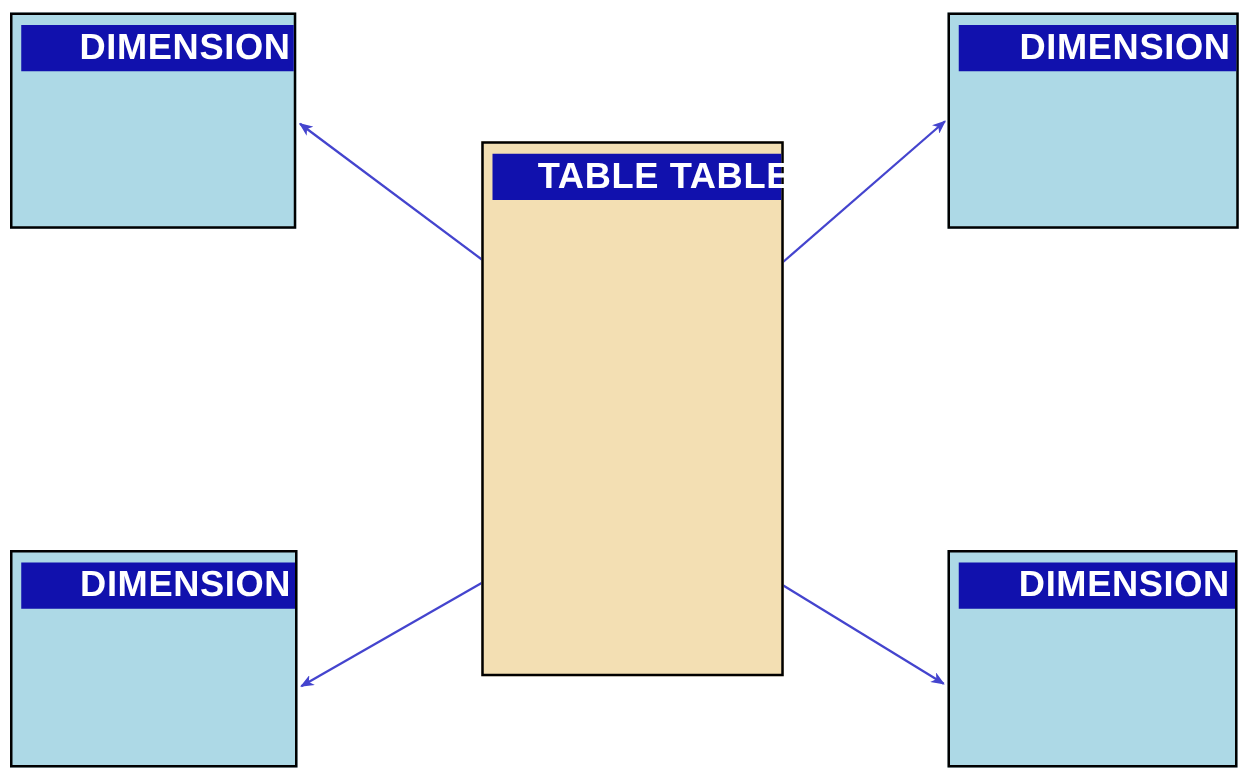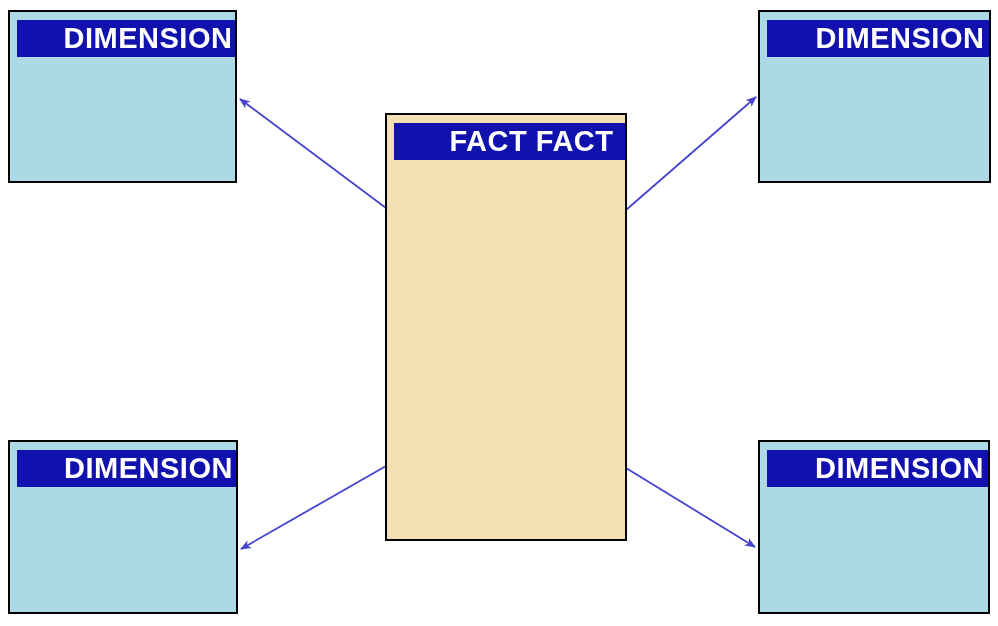--- a/index.html
+++ b/index.html
@@ -97,17 +97,17 @@
   </div>
 
   <div class="box dimension box-br">
     <div class="header-bar">
       <span class="header-label">DIMENSION</span>
     </div>
   </div>
 
   <div class="box fact box-fact">
     <div class="header-bar">
-      <span class="header-label">FACT FACT</span>
+      <span class="header-label">TABLE TABLE</span>
     </div>
   </div>
 
 </div>
 
 </body></html>

